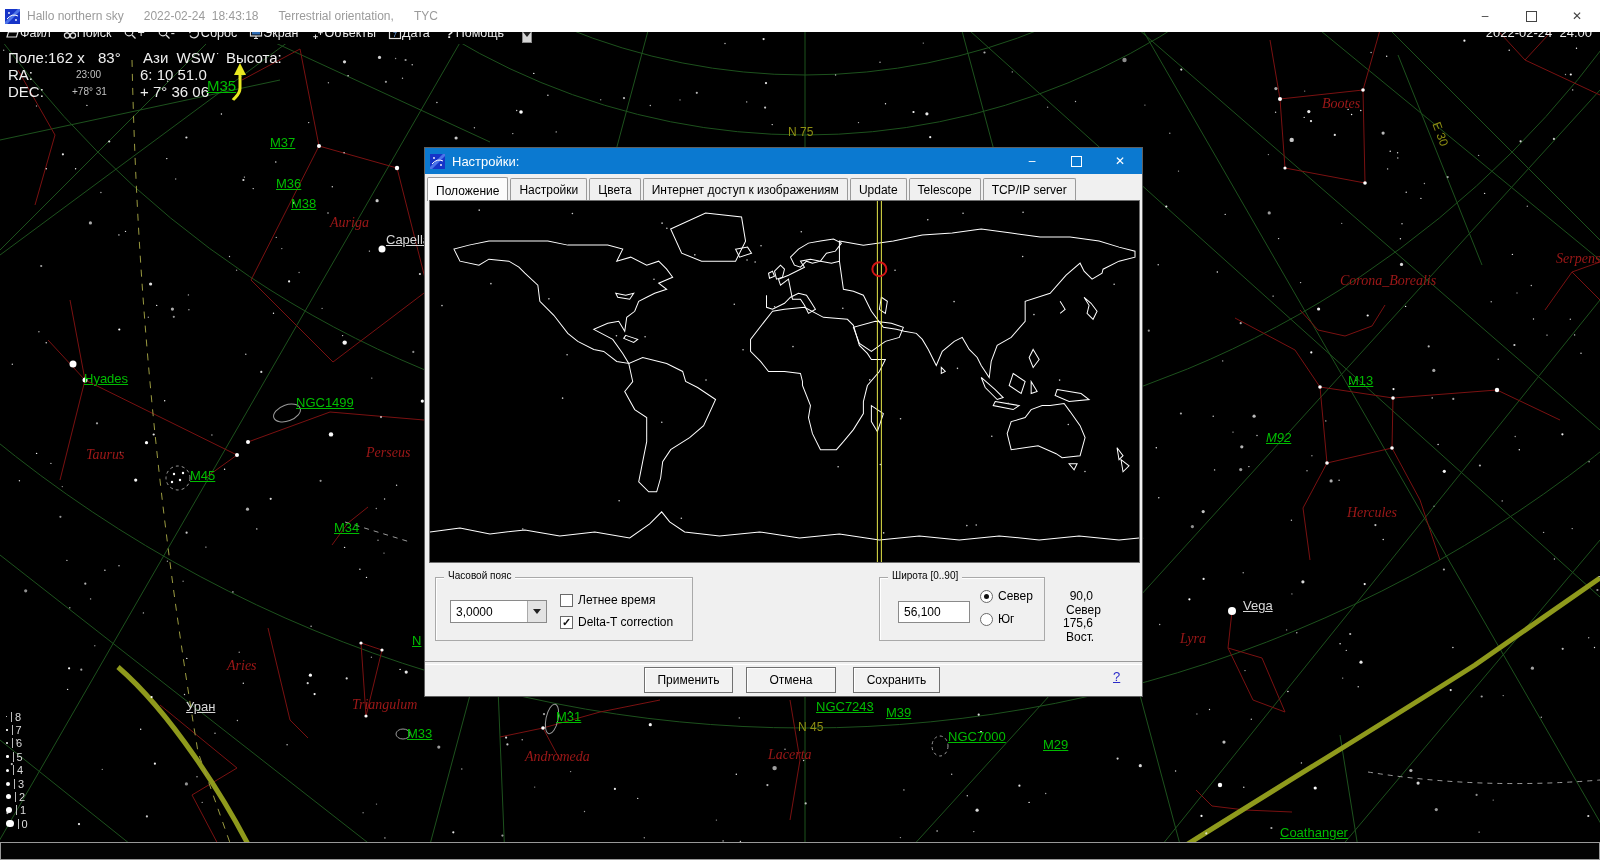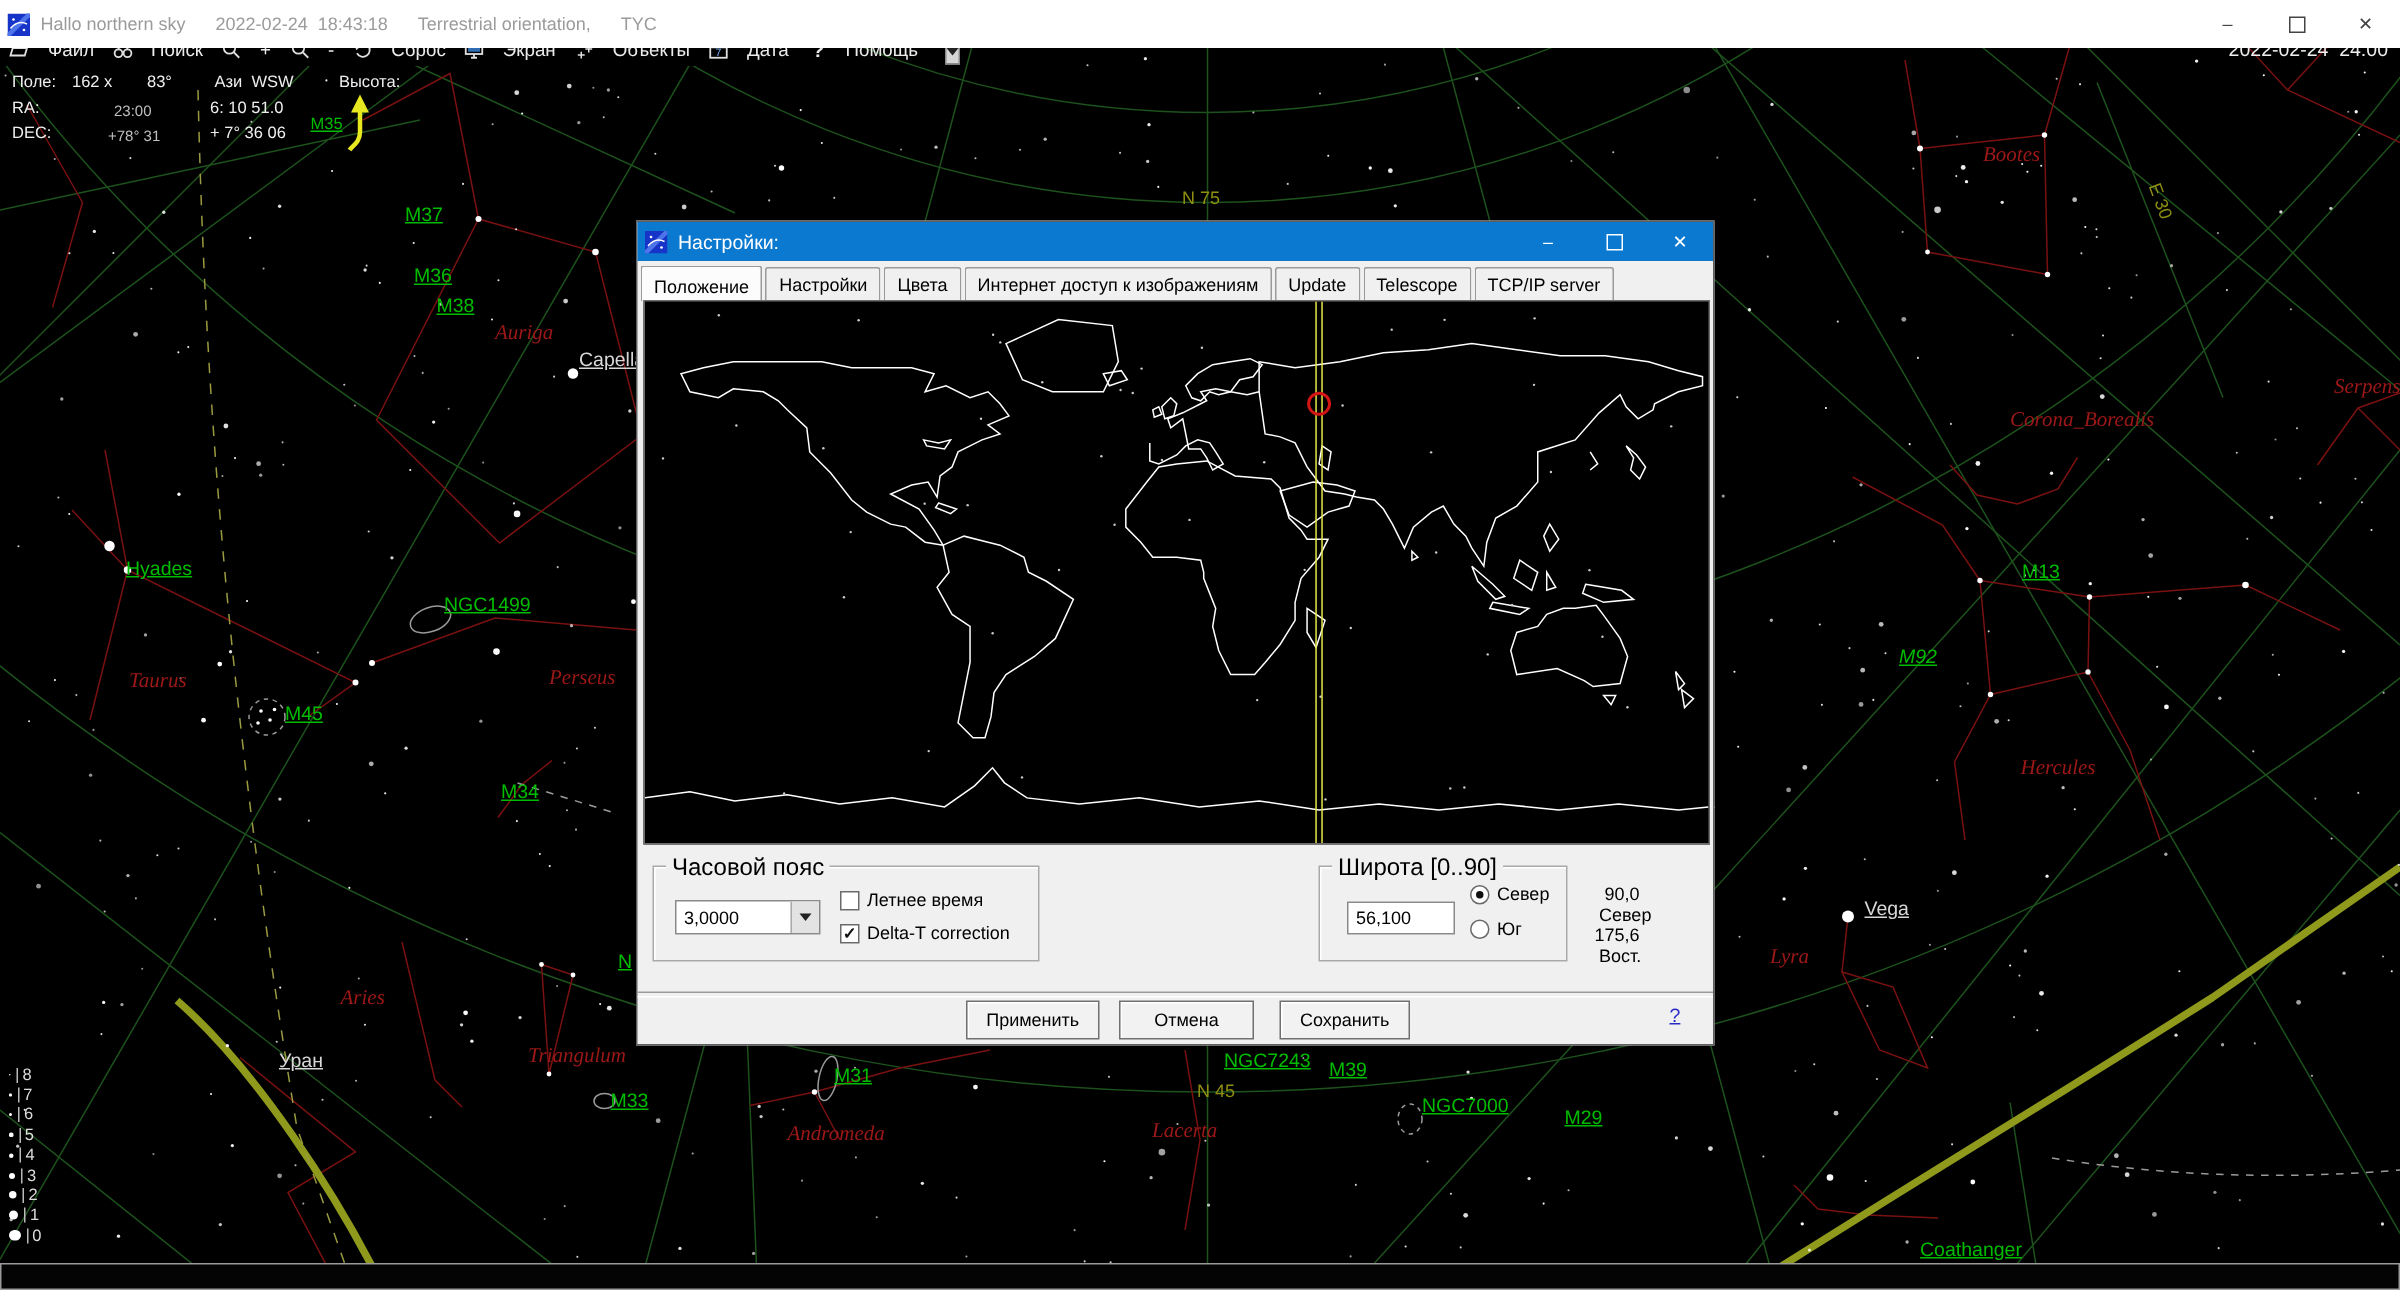--- a/index.html
+++ b/index.html
@@ -8,21 +8,21 @@
   
   .titlebar{position:absolute;top:0;left:0;width:1600px;height:32px;background:#ffffff;
             display:flex;align-items:center;z-index:30;font-size:12px;color:#9b9b9b}
   .appicon{width:15px;height:15px;margin:0 7px 0 5px;display:inline-block}
   .title-seg{margin-right:20px;white-space:pre}
   .win-btns{margin-left:auto;display:flex;height:22px}
   .win-btn{width:46px;height:22px;display:flex;align-items:center;justify-content:center;color:#444;font-size:12px}
   .win-btn .sq{width:9px;height:9px;border:1px solid #444}
   .toolbar{position:absolute;top:22px;left:0;width:512px;height:22px;background:#000;display:flex;
            align-items:center;z-index:20;color:#ececec;font-size:12.5px;white-space:nowrap}
-  .tb-item{display:flex;align-items:center;gap:12px;padding:0 6px;height:22px;cursor:default}
+  .tb-item{display:flex;align-items:center;gap:0;padding:0 6px;height:22px;cursor:default}
   .tb-ico{display:flex;align-items:center}
   .tb-sep{width:1px;height:16px;background:#fff;margin:0 5px}
   .tb-dd{width:24px;height:18px;background:#d6d6d6;border:1px solid #8a8a8a;display:flex;flex-direction:column;
          align-items:center;justify-content:center;gap:1px;margin-left:2px}
   .tb-dd .bar{width:8px;height:1.5px;background:#222}
   .tb-dd .tri{width:0;height:0;border-left:4px solid transparent;border-right:4px solid transparent;border-top:5px solid #222}
   .statusbar{position:absolute;left:0;bottom:0;width:1598px;height:16px;background:#040404;
              border:1px solid #9a9a9a;z-index:25}
   
   .sky{position:absolute;top:22px;left:0;width:1600px;height:820px;background:#000;overflow:hidden;z-index:1}
@@ -31,39 +31,39 @@
   .lbl.dso{color:#00bc00;text-decoration:underline;font-size:13px}
   .lbl.con{color:#9e1818;font-style:italic;font-size:14px;font-family:"Liberation Serif",serif}
   .lbl.star{color:#d8d8d8;text-decoration:underline;font-size:13px}
   .lbl.alt{color:#8f8f12;font-size:12px}
   .lbl.altrot{color:#8f8f12;font-size:12px;transform:rotate(70deg)}
   .chart-datetime{position:absolute;top:3px;right:8px;color:#efefef;font-size:13px;white-space:pre}
   .mag-row{position:absolute;left:6px;height:13px;display:flex;align-items:center;color:#ddd;font-size:11px}
   .mag-dot{background:#fff;border-radius:50%;margin-right:4px}
   .mag-tick{width:1px;height:10px;background:#bbb;margin-right:3px}
   
-  .ov{position:absolute;color:#efefef;font-size:11px;z-index:8;white-space:pre}
+  .ov{position:absolute;color:#efefef;font-size:15px;z-index:8;white-space:pre}
   .ov.small{color:#c0c0c0;font-size:10px}
   .ov.obj{color:#00bc00;text-decoration:underline}
   #cursor-arrow{position:absolute;left:230px;top:62px;z-index:9}
   
   .dialog{position:absolute;left:424px;top:147px;width:717px;height:548px;background:#f0f0f0;z-index:40;
           border:1px solid #5f5f5f;font-size:12px;color:#000}
   .dlg-title{height:26px;background:#0b79d0;display:flex;align-items:center;color:#fff;font-size:13px}
   .dlg-btns{margin-left:auto;display:flex;height:26px}
   .dlg-btn{width:44px;display:flex;align-items:center;justify-content:center;color:#fff;font-size:12px}
   .dlg-btn .sq{width:9px;height:9px;border:1px solid #fff}
   .tabs{position:absolute;left:2px;top:28px;right:2px;height:24px;display:flex;align-items:flex-end}
   .tab{padding:4px 8px 3px;background:#f0f0f0;border:1px solid #9a9a9a;border-bottom:none;
        border-radius:2px 2px 0 0;margin-right:2px;white-space:nowrap}
   .tab.active{background:#fcfcfc;padding-top:6px;position:relative;top:1px}
   .map-wrap{position:absolute;left:4px;top:52px;width:709px;height:361px;background:#000;border:1px solid #6e6e6e}
   .map-wrap svg{display:block}
   .group{position:absolute;border:1px solid #a9a9a9;box-shadow:1px 1px 0 #fff inset}
-  .group .legend{position:absolute;top:-8px;left:8px;background:#f0f0f0;padding:0 4px;font-size:16px}
+  .group .legend{position:absolute;top:-8px;left:8px;background:#f0f0f0;padding:0 4px;font-size:10px}
   .combo{position:absolute;width:97px;height:23px;background:#fff;border:1px solid #8a8a8a;display:flex;
          align-items:center;padding-left:5px;box-sizing:border-box}
   .combo-btn{margin-left:auto;width:18px;height:100%;background:#e3e3e3;border-left:1px solid #aaa;
              display:flex;align-items:center;justify-content:center}
   .combo-btn .tri{width:0;height:0;border-left:4px solid transparent;border-right:4px solid transparent;border-top:5px solid #222}
   .tfield{position:absolute;background:#fff;border:1px solid #8a8a8a;display:flex;align-items:center;
           padding-left:5px;box-sizing:border-box}
   .ctl-row{position:absolute;display:flex;align-items:center;gap:5px}
   .cbox{width:13px;height:13px;background:#fff;border:1px solid #6a6a6a;display:inline-flex;align-items:center;
         justify-content:center;font-size:11px;font-weight:bold;color:#111;box-sizing:border-box}

